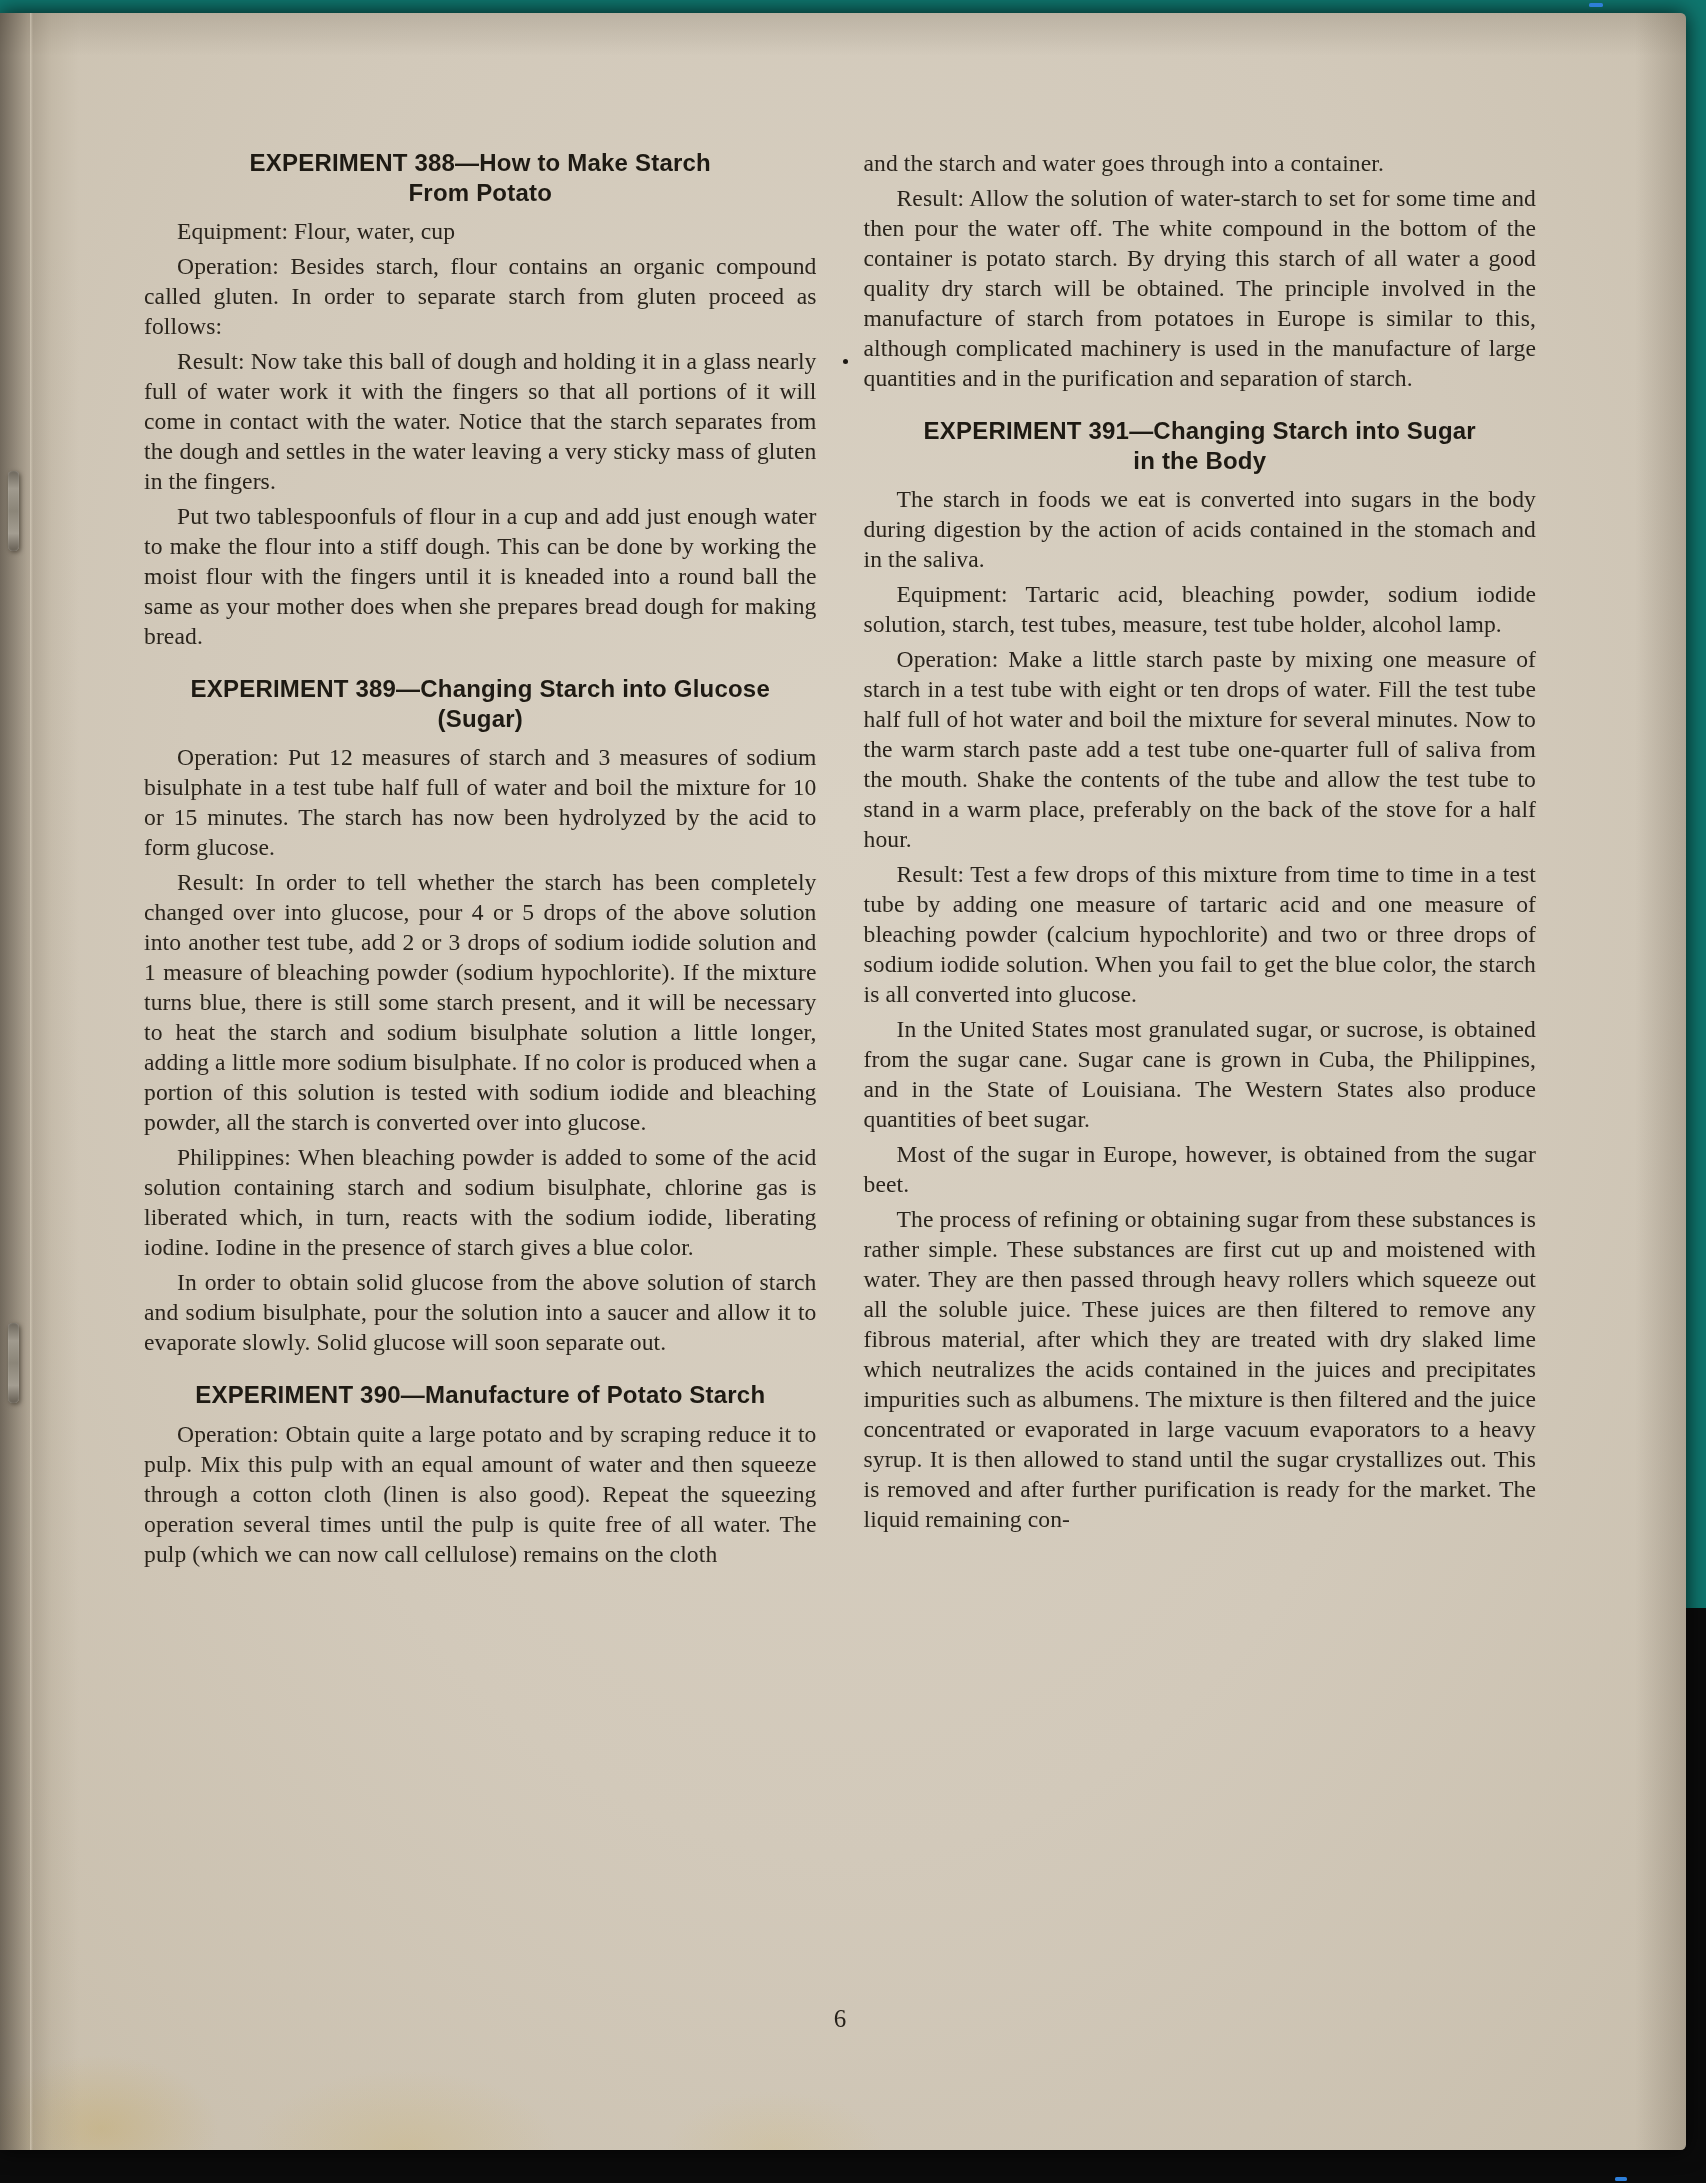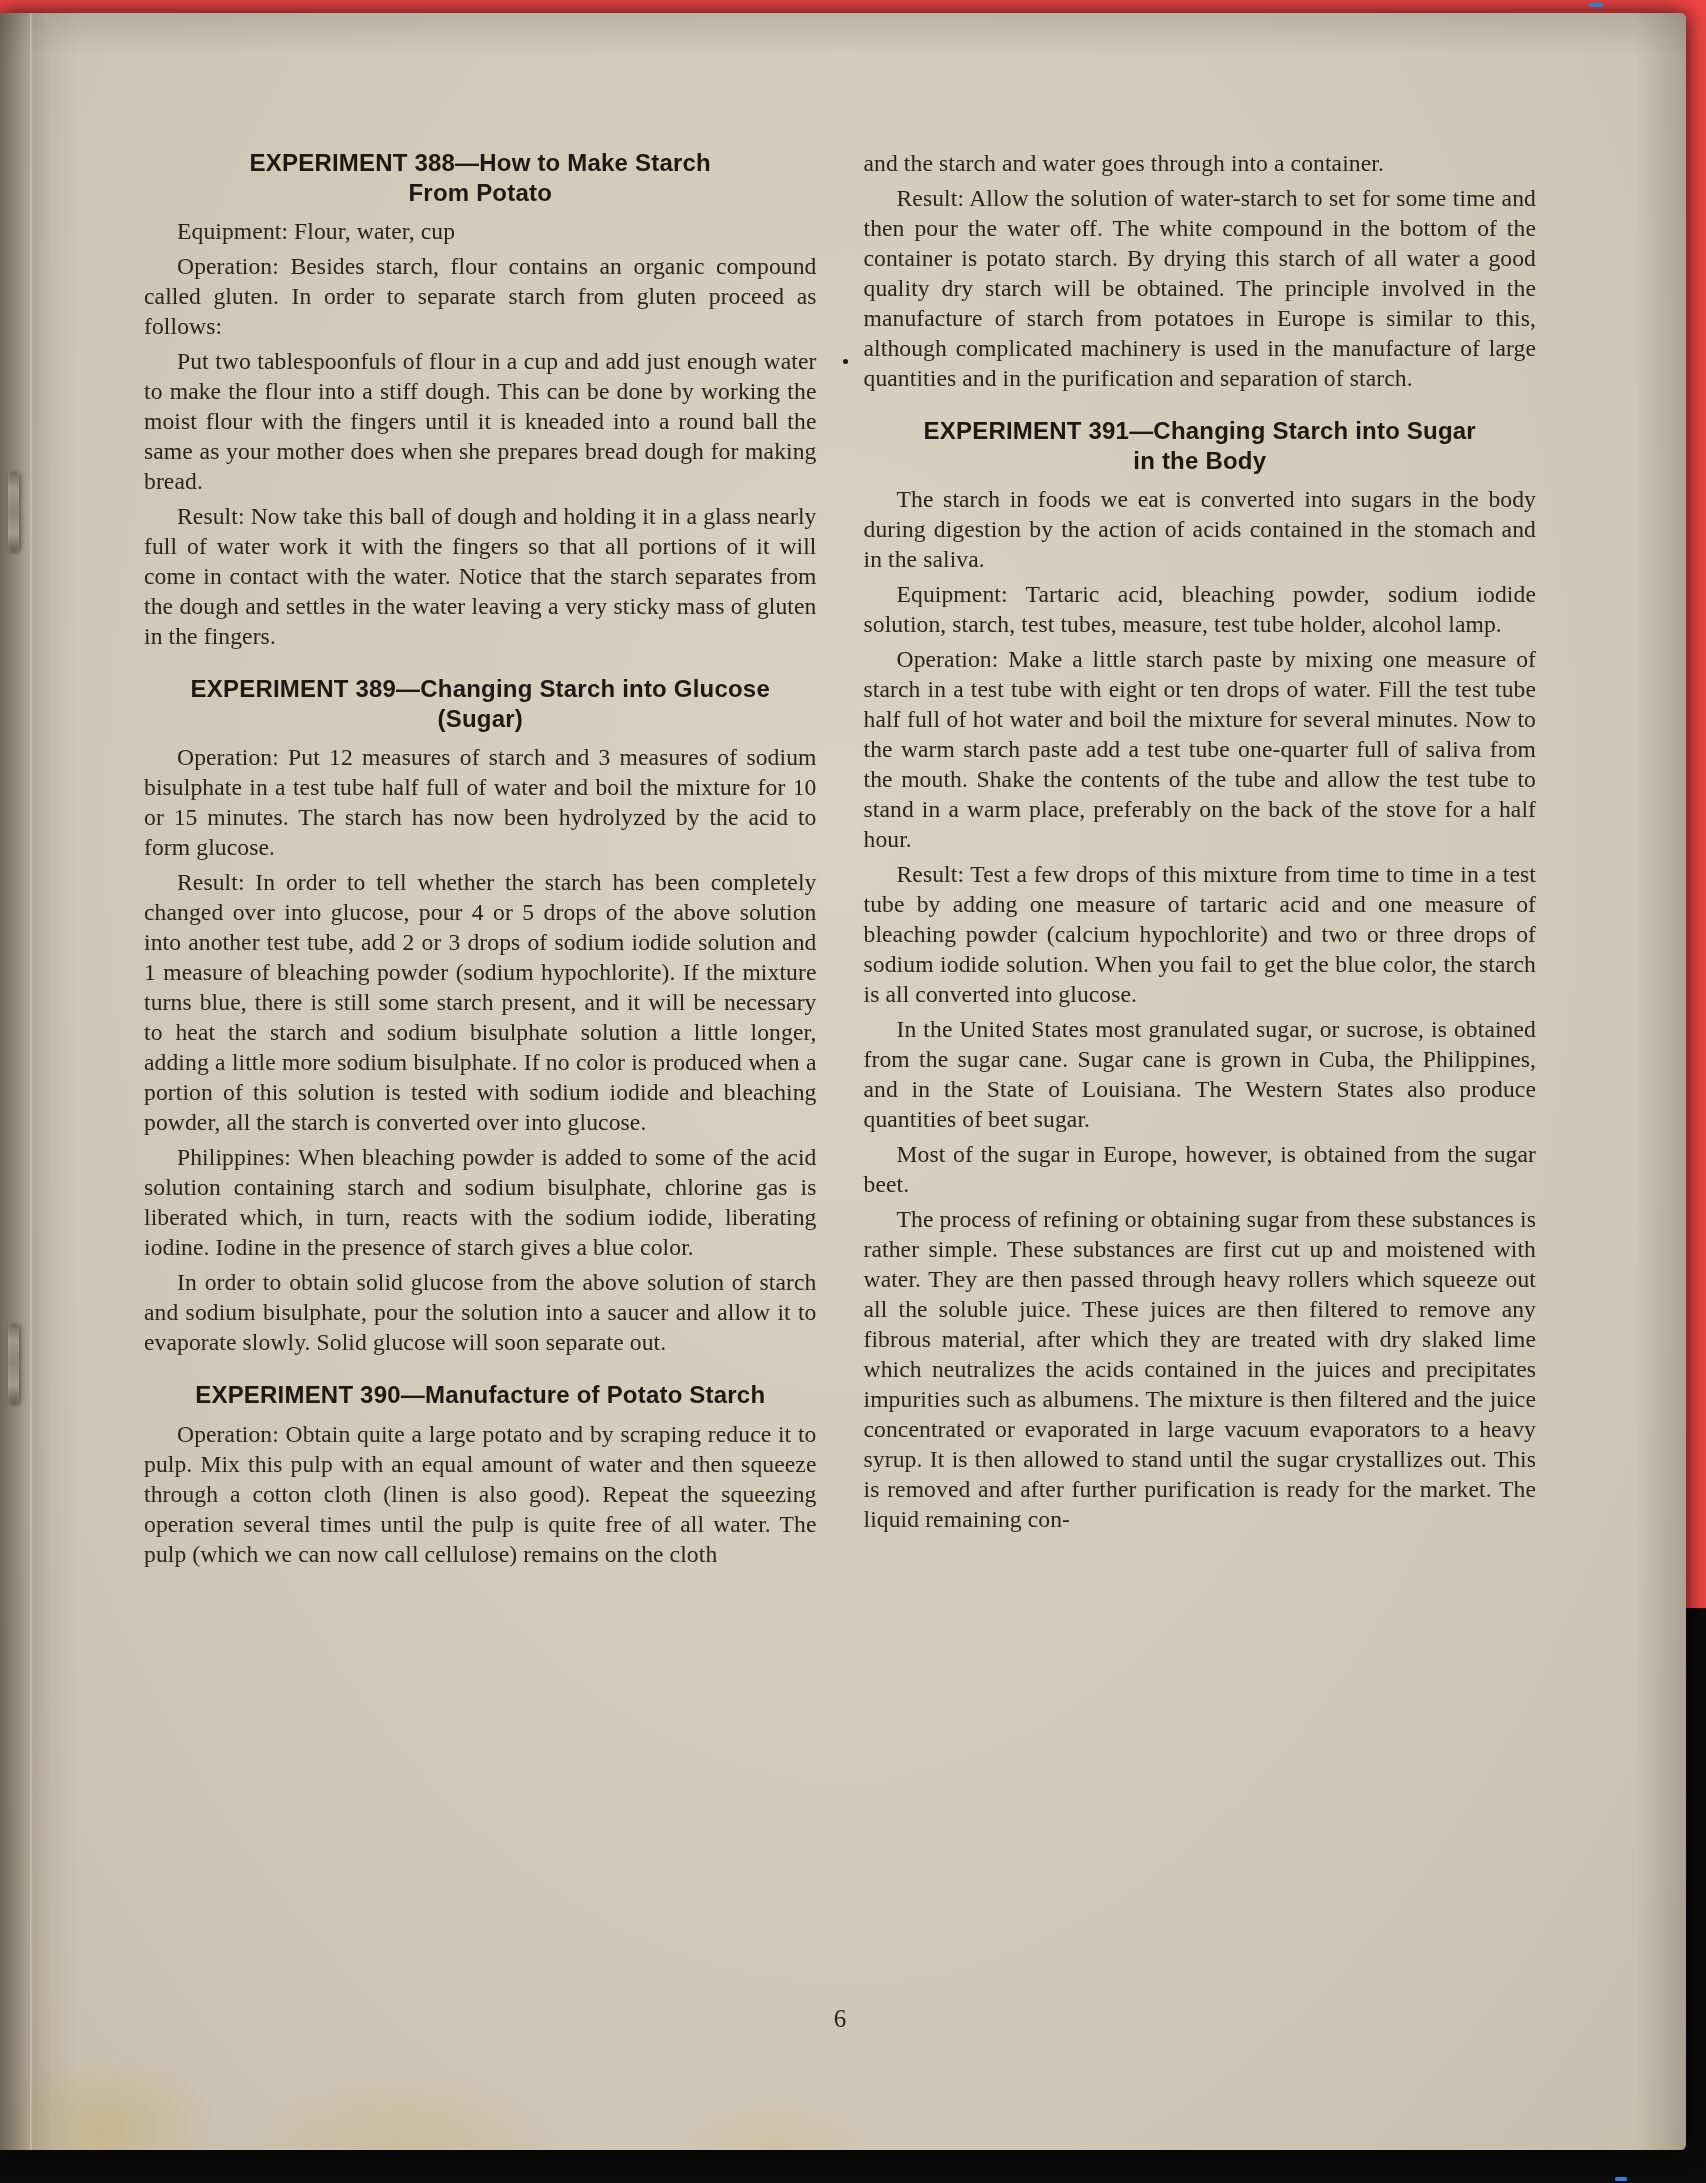--- a/index.html
+++ b/index.html
@@ -8,21 +8,21 @@
     width: 1707px;
     height: 2183px;
     background: #0b0b0b;
     overflow: hidden;
     font-family: "Liberation Serif", serif;
   }
   .scan {
     position: relative;
     width: 1707px;
     height: 1608px;
-    background: #ef4444;
+    background: #0f766e;
   }
   .paper {
     position: absolute;
     left: 0;
     top: 12.6px;
     width: 1686px;
     height: 2137px;
     border-radius: 0 5.2px 5.2px 0;
     background:
       radial-gradient(168px 105px at 6% 99%, rgba(196,172,112,0.50), rgba(196,172,112,0) 70%),
@@ -143,22 +143,22 @@
     <div class="staple staple-2"></div>
 
     <div class="content">
       <div class="col">
           <h2 class="exp-heading">
             <span class="hline">EXPERIMENT 388—How to Make Starch</span>
             <span class="hline">From Potato</span>
           </h2>
           <p class="para"><span class="lead-label">Equipment:</span> Flour, water, cup</p>
           <p class="para"><span class="lead-label">Operation:</span> Besides starch, flour contains an organic compound called gluten. In order to separate starch from gluten proceed as follows:</p>
+          <p class="para"><span class="lead-label">Result:</span> Now take this ball of dough and holding it in a glass nearly full of water work it with the fingers so that all portions of it will come in contact with the water. Notice that the starch separates from the dough and settles in the water leaving a very sticky mass of gluten in the fingers.</p>
           <p class="para">Put two tablespoonfuls of flour in a cup and add just enough water to make the flour into a stiff dough. This can be done by working the moist flour with the fingers until it is kneaded into a round ball the same as your mother does when she prepares bread dough for making bread.</p>
-          <p class="para"><span class="lead-label">Result:</span> Now take this ball of dough and holding it in a glass nearly full of water work it with the fingers so that all portions of it will come in contact with the water. Notice that the starch separates from the dough and settles in the water leaving a very sticky mass of gluten in the fingers.</p>
           <h2 class="exp-heading">
             <span class="hline">EXPERIMENT 389—Changing Starch into Glucose</span>
             <span class="hline">(Sugar)</span>
           </h2>
           <p class="para"><span class="lead-label">Operation:</span> Put 12 measures of starch and 3 measures of sodium bisulphate in a test tube half full of water and boil the mixture for 10 or 15 minutes. The starch has now been hydrolyzed by the acid to form glucose.</p>
           <p class="para"><span class="lead-label">Result:</span> In order to tell whether the starch has been completely changed over into glucose, pour 4 or 5 drops of the above solution into another test tube, add 2 or 3 drops of sodium iodide solution and 1 measure of bleaching powder (sodium hypochlorite). If the mixture turns blue, there is still some starch present, and it will be necessary to heat the starch and sodium bisulphate solution a little longer, adding a little more sodium bisulphate. If no color is produced when a portion of this solution is tested with sodium iodide and bleaching powder, all the starch is converted over into glucose.</p>
           <p class="para"><span class="lead-label">Philippines:</span> When bleaching powder is added to some of the acid solution containing starch and sodium bisulphate, chlorine gas is liberated which, in turn, reacts with the sodium iodide, liberating iodine. Iodine in the presence of starch gives a blue color.</p>
           <p class="para">In order to obtain solid glucose from the above solution of starch and sodium bisulphate, pour the solution into a saucer and allow it to evaporate slowly. Solid glucose will soon separate out.</p>
           <h2 class="exp-heading">
             <span class="hline">EXPERIMENT 390—Manufacture of Potato Starch</span>

